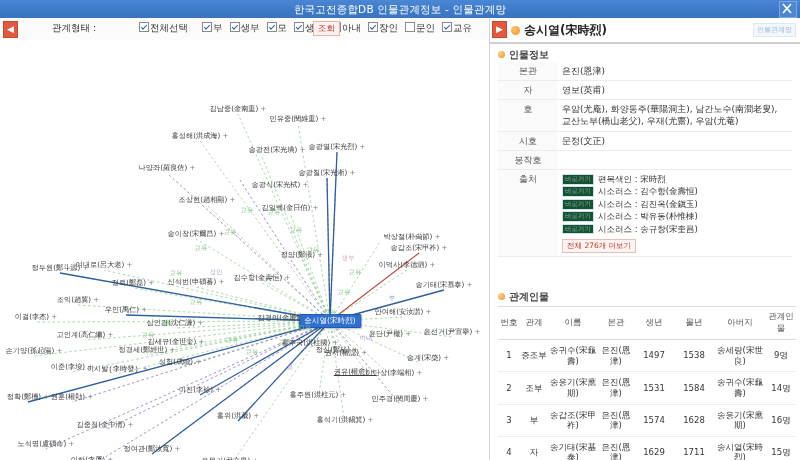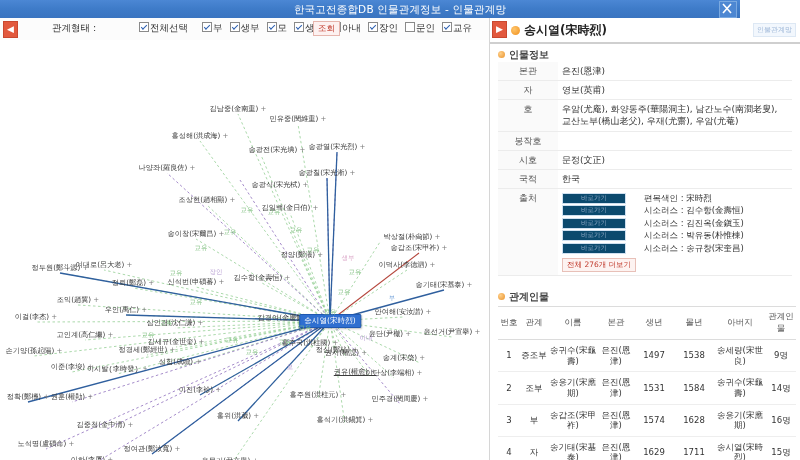--- a/index.html
+++ b/index.html
@@ -6,21 +6,21 @@
   body{
     width:800px;height:460px;overflow:hidden;
     background:#ffffff;
     font-family:"DejaVu Sans","Liberation Sans",sans-serif;
     font-size:11px;color:#333;
   }
   #app{position:relative;width:800px;height:460px;}
 
   
   .titlebar{
-    position:absolute;left:0;top:0;width:740px;height:18px;
+    position:absolute;left:0;top:0;width:800px;height:18px;
     background:linear-gradient(180deg,#4b87d4 0%,#3e7bc8 50%,#3a74c0 100%);
     border-bottom:1px solid #2f62a5;
   }
   .titlebar .tb-text{
     position:absolute;left:0;top:0;width:800px;height:18px;
     line-height:18px;text-align:center;color:#ffffff;font-size:10.5px;
     letter-spacing:.2px;
   }
   .tb-close{
     position:absolute;right:3px;top:1px;width:16px;height:15px;
@@ -134,22 +134,22 @@
     border-bottom:1px solid #ececec;padding:3px 4px;vertical-align:top;
     line-height:1.35;
   }
   table.info td.k{
     width:52px;background:#fafafa;color:#555;text-align:center;
     font-size:9px;
   }
   table.info td.v{color:#333;word-break:break-all;}
   .src-line{margin:1px 0;white-space:nowrap;font-size:8.5px;}
   .goto{
-    display:inline-block;font-size:6.5px;color:#8fa9c6;background:#0c4a6e;
-    border:1px solid #cfe0f0;padding:0 18px;margin-right:18px;
+    display:inline-block;font-size:6.5px;color:#8fa9c6;background:#14532d;
+    border:1px solid #cfe0f0;padding:0 2px;margin-right:4px;
     vertical-align:1px;cursor:pointer;
   }
   .more-btn{
     display:inline-block;margin-top:3px;font-size:7.5px;color:#c0392b;
     border:1px solid #e8c0b8;background:#fdf3f1;padding:1px 4px;cursor:pointer;
   }
   table.rel{
     position:absolute;left:8px;width:294px;border-collapse:collapse;
     font-size:8.5px;table-layout:fixed;
   }
@@ -294,21 +294,21 @@
           <div class="node" style="left: 403px; top: 272px;"><span>안여해(安汝諧)</span><span class="plus"> +</span></div>
           <div class="node" style="left: 36px; top: 277px;"><span>이걸(李杰)</span><span class="plus"> +</span></div>
           <div class="node" style="left: 85px; top: 295px;"><span>고인계(高仁繼)</span><span class="plus"> +</span></div>
           <div class="node" style="left: 176px; top: 302px;"><span>김세규(金世奎)</span><span class="plus"> +</span></div>
           <div class="node" style="left: 390px; top: 294px;"><span>윤단(尹㯙)</span><span class="plus"> +</span></div>
           <div class="node" style="left: 452px; top: 292px;"><span>윤선거(尹宣擧)</span><span class="plus"> +</span></div>
           <div class="node" style="left: 34px; top: 311px;"><span>손기양(孫起陽)</span><span class="plus"> +</span></div>
           <div class="node" style="left: 72px; top: 327px;"><span>이준(李埈)</span><span class="plus"> +</span></div>
           <div class="node" style="left: 147px; top: 310px;"><span>정경세(鄭經世)</span><span class="plus"> +</span></div>
           <div class="node" style="left: 337px; top: 310px;"><span>정심(鄭杺)</span><span class="plus"> +</span></div>
-          <div class="node" style="left: 404px; top: 318px;"><span>송계(宋棨)</span><span class="plus"> +</span></div>
+          <div class="node" style="left: 428px; top: 318px;"><span>송계(宋棨)</span><span class="plus"> +</span></div>
           <div class="node" style="left: 310px; top: 303px;"><span>홍주국(洪柱國)</span><span class="plus"> +</span></div>
           <div class="node" style="left: 346px; top: 313px;"><span>권시(權諰)</span><span class="plus"> +</span></div>
           <div class="node" style="left: 117px; top: 329px; font-family: Liberation Mono, monospace;"><span>이시발(李時發)</span><span class="plus"> +</span></div>
           <div class="node" style="left: 394px; top: 333px;"><span>이단상(李端相)</span><span class="plus"> +</span></div>
           <div class="node" style="left: 355px; top: 332px; text-decoration: underline;"><span>권유(權愈)</span><span class="plus"> +</span></div>
           <div class="node" style="left: 28px; top: 357px;"><span>정확(鄭㰘)</span><span class="plus"> +</span></div>
           <div class="node" style="left: 72px; top: 357px;"><span>권훈(權勛)</span><span class="plus"> +</span></div>
           <div class="node" style="left: 200px; top: 350px;"><span>이진(李袗)</span><span class="plus"> +</span></div>
           <div class="node" style="left: 180px; top: 322px;"><span>성험(成瞼)</span><span class="plus"> +</span></div>
           <div class="node" style="left: 400px; top: 359px;"><span>민주경(閔周慶)</span><span class="plus"> +</span></div>
@@ -371,30 +371,26 @@
           </tr>
           <tr>
             <td class="k">자</td>
             <td class="v">영보(英甫)</td>
           </tr>
           <tr>
             <td class="k">호</td>
             <td class="v">우암(尤庵), 화양동주(華陽洞主), 남간노수(南澗老叟), 교산노부(橋山老父), 우재(尤齋), 우암(尤菴)</td>
           </tr>
           <tr>
+            <td class="k">시호</td>
+            <td class="v">문정(文正)</td>
+          </tr>
+          <tr>
             <td class="k">봉작호</td>
             <td class="v"></td>
-          </tr>
-          <tr>
-            <td class="k">시호</td>
-            <td class="v">문정(文正)</td>
-          </tr>
-          <tr>
-            <td class="k">국적</td>
-            <td class="v">한국</td>
           </tr>
           <tr>
             <td class="k">출처</td>
             <td class="v"><div class="src-line"><span class="goto">바로가기</span><span>편목색인 : 宋時烈</span></div><div class="src-line"><span class="goto">바로가기</span><span>시소러스 : 김수항(金壽恒)</span></div><div class="src-line"><span class="goto">바로가기</span><span>시소러스 : 김진옥(金鎭玉)</span></div><div class="src-line"><span class="goto">바로가기</span><span>시소러스 : 박유동(朴惟棟)</span></div><div class="src-line"><span class="goto">바로가기</span><span>시소러스 : 송규창(宋奎昌)</span></div><div class="more-btn">전체 276개 더보기</div></td>
           </tr>
         </tbody>
     </table>
 
     <div class="section-title" style="top:272px;">
       <span class="bullet-sm"></span><span>관계인물</span>

